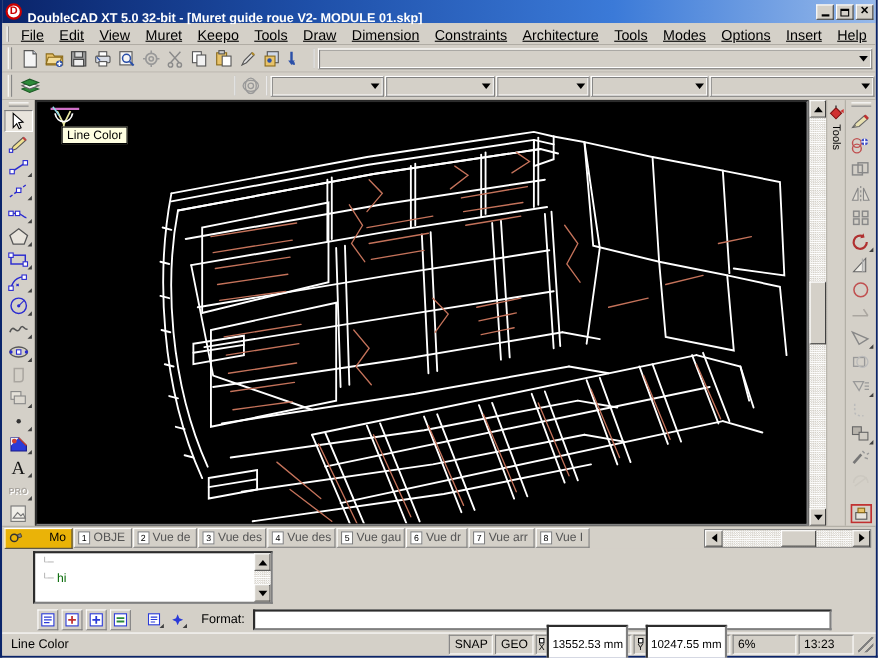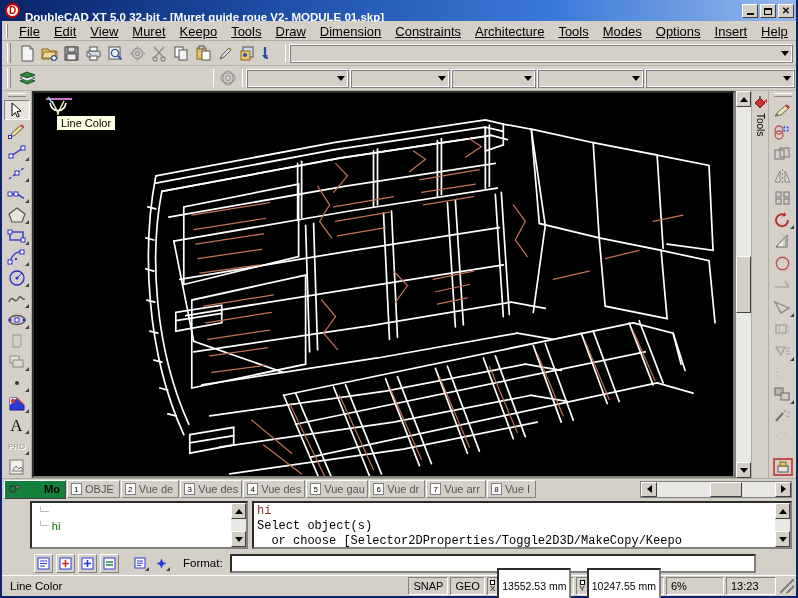--- a/index.html
+++ b/index.html
@@ -218,21 +218,21 @@
   }
   .vtab {
     height: 18px; display:flex; align-items:center; gap:3px;
     padding: 0 5px 0 3px;
     background:#d4d0c8;
     border:1px solid #fff; border-right-color:#808080; border-bottom-color:#808080;
     font-size: 11px; color:#555; white-space:nowrap; overflow:hidden;
     max-width: 62px;
   }
   .vtab.active {
-    color:#000; font-weight:bold; background:#15803d;
+    color:#000; font-weight:normal; background:#eab308;
     border: 1px solid #fff; border-right-color:#404040; border-bottom-color:#404040;
     height: 19px;
     gap: 24px;
   }
   .vtab .tnum {
     width: 11px; height: 12px; background:#fff; border:1px solid #808080;
     font-size: 8px; display:flex;align-items:center;justify-content:center; color:#000;
     flex: 0 0 auto;
   }
   .tab-scroll {
@@ -1019,34 +1019,20 @@
         <div class="sb-btn">
             <span class="tri-up"></span>
           </div>
         <div class="sb-track"></div>
         <div class="sb-btn">
             <span class="tri-down"></span>
           </div>
       </div>
     </div>
 
-    <div class="cmd-box">
-      <div class="cmd-text"><span class="err">hi</span>
-<span>Select object(s)</span>
-<span>  or choose [Selector2DProperties/Toggle2D3D/MakeCopy/Keepo</span></div>
-      <div class="history-vs">
-        <div class="sb-btn">
-            <span class="tri-up"></span>
-          </div>
-        <div class="sb-track"></div>
-        <div class="sb-btn">
-            <span class="tri-down"></span>
-          </div>
-      </div>
-    </div>
   </div>
 
   <div class="cmdline-row">
     <div class="mini-btn">
       <svg width="13" height="13" viewBox="0 0 13 13">
           <rect x="1" y="1" width="11" height="11" fill="#fff" stroke="#2a3ad8"></rect>
           <path d="M3 4h7M3 6.5h7M3 9h5" stroke="#2a3ad8" stroke-width="1.1"></path>
         </svg>
     </div>
     <div class="mini-btn">

